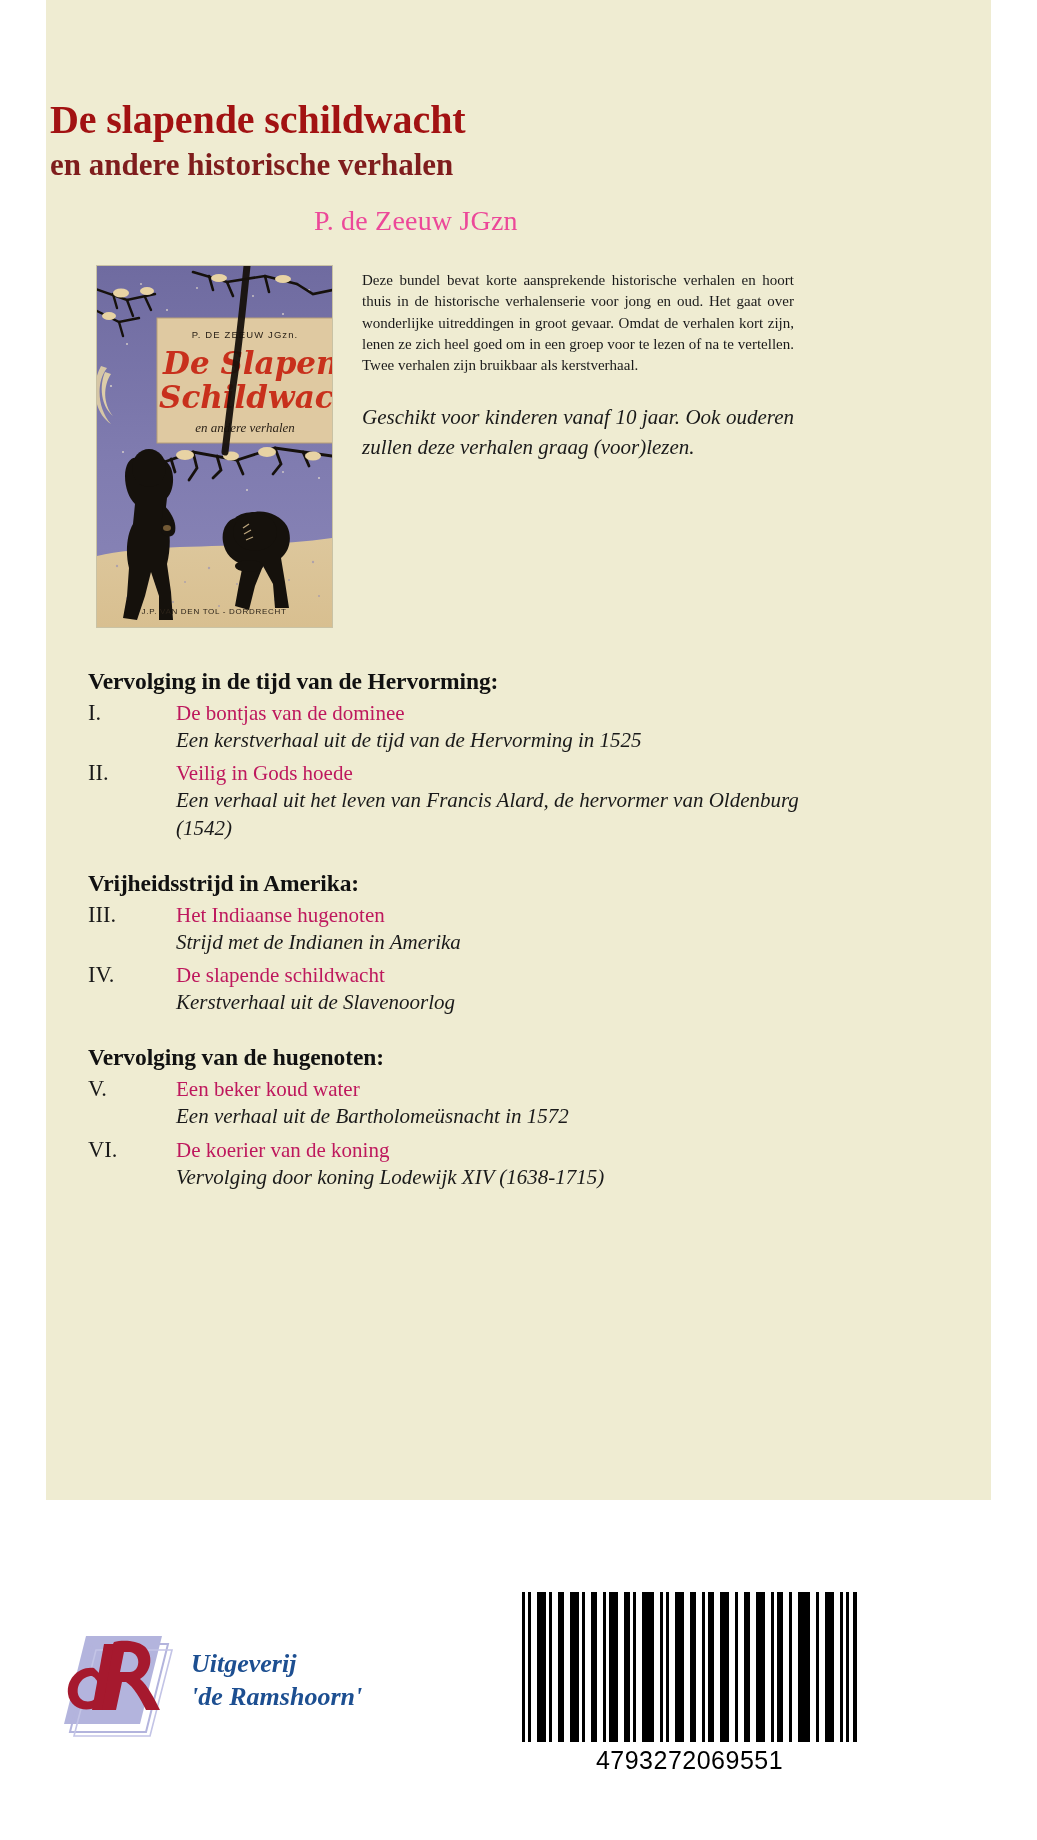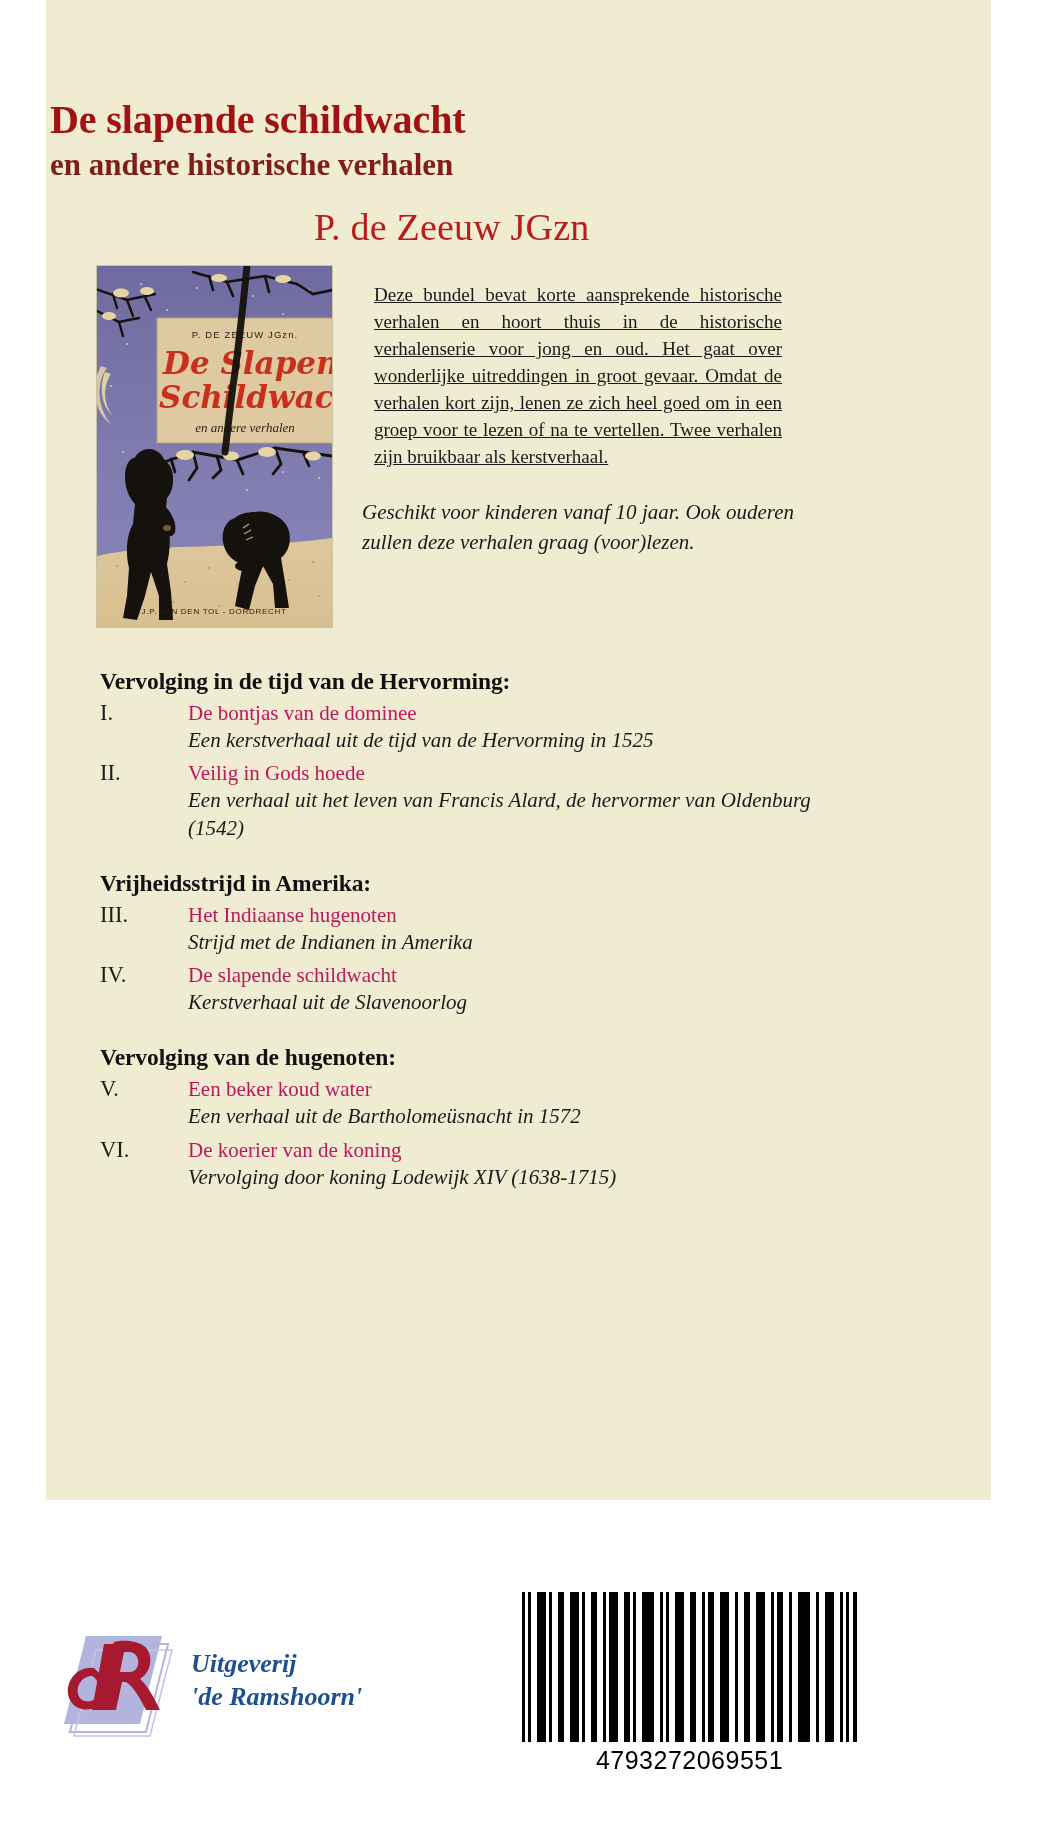--- a/index.html
+++ b/index.html
@@ -41,22 +41,22 @@
     margin: 0;
   }
   #book-subtitle {
     font-size: 31px;
     font-weight: bold;
     color: #7f1d1d;
     line-height: 1.15;
     margin: 6px 0 0 0;
   }
   #book-author {
-    font-size: 38px;
-    color: #b91c1c;
+    font-size: 28px;
+    color: #ec4899;
     margin: 22px 0 0 0;
     padding-left: 264px;
     letter-spacing: 0.2px;
   }
 
   
   #cover-thumb {
     position: absolute;
     left: 96px;
     top: 265px;
@@ -70,40 +70,39 @@
   #cover-thumb svg { display: block; }
 
   
   #description-block {
     position: absolute;
     left: 362px;
     top: 270px;
     width: 432px;
   }
   #description-paragraph {
-    font-size: 19px;
+    font-size: 15px;
     line-height: 1.42;
     text-align: justify;
     color: #1a1a1a;
-    margin: 12px;
-    text-decoration: underline;
+    margin: 0;
   }
   #description-note {
     font-size: 21px;
     line-height: 1.42;
     text-align: justify;
     font-style: italic;
     color: #1a1a1a;
     margin: 27px 0 0 0;
   }
 
   
   #contents {
     position: absolute;
-    left: 100px;
+    left: 88px;
     top: 668px;
     width: 760px;
   }
   .contents-section { margin-bottom: 28px; }
   .contents-section:last-child { margin-bottom: 0; font-family: Liberation Serif, serif; }
   .section-heading {
     font-size: 23.5px;
     font-weight: bold;
     color: #111111;
     margin: 0 0 5px 0;

